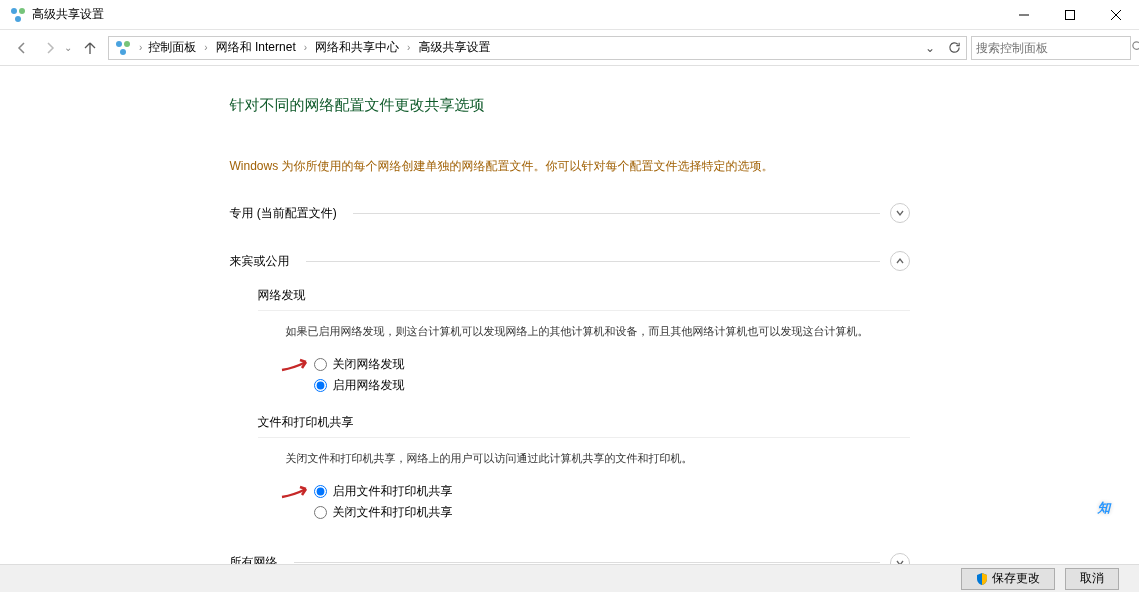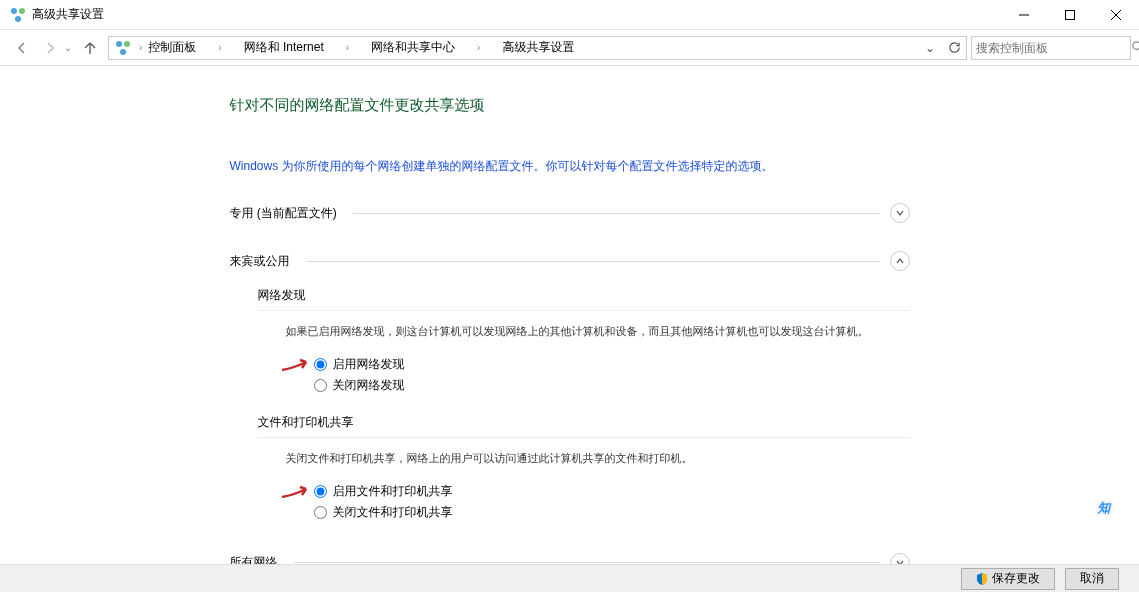--- a/index.html
+++ b/index.html
@@ -8,32 +8,32 @@
 .titlebar-icon { width: 16px; height: 16px; margin: 0 6px 0 10px; }
 .titlebar-text { flex: 1; font-size: 12px; }
 .win-controls { display: flex; }
 .win-btn { width: 46px; height: 30px; display: flex; align-items: center; justify-content: center; cursor: pointer; }
 .navbar { height: 36px; display: flex; align-items: center; border-bottom: 1px solid #e0e0e0; padding: 0 8px; }
 .nav-arrow { width: 28px; height: 28px; display: flex; align-items: center; justify-content: center; color: #888; cursor: default; }
 .nav-caret { width: 14px; color: #888; font-size: 10px; }
 .nav-up { width: 24px; height: 24px; display: flex; align-items: center; justify-content: center; color: #555; margin-right: 6px; }
 .addrbar { flex: 1; height: 24px; border: 1px solid #ccc; display: flex; align-items: center; margin-right: 4px; }
 .addrbar .addr-icon { width: 16px; height: 16px; margin: 0 6px; }
-.crumbs { display: flex; align-items: center; gap: 16px; font-size: 12px; }
+.crumbs { display: flex; align-items: center; gap: 2px; font-size: 12px; }
 .crumb { padding: 0 4px; cursor: pointer; }
 .crumb-sep { color: #888; font-size: 10px; padding: 0 2px; }
 .addr-right { margin-left: auto; display: flex; align-items: center; }
 .addr-btn { width: 24px; height: 22px; display: flex; align-items: center; justify-content: center; cursor: pointer; color: #555; }
 .searchbox { width: 160px; height: 24px; border: 1px solid #ccc; display: flex; align-items: center; padding: 0 4px; color: #888; }
 .searchbox input { border: none; outline: none; flex: 1; font-size: 12px; color: #737373; background: transparent; }
 .searchbox .mag { color: #888; }
 .content { height: 498px; overflow: auto; position: relative; }
 .inner { width: 680px; margin: 0 auto; padding: 30px 0 20px 0; }
 .heading { color: #0f5a2a; font-size: 15px; margin-bottom: 14px; }
-.desc { font-size: 12px; color: #1d4ed8; margin-bottom: 22px; margin-top: 43px; }
+.desc { font-size: 12px; color: #a16207; margin-bottom: 22px; margin-top: 43px; }
 .section-row { display: flex; align-items: center; padding: 6px 0; }
 .section-label { font-size: 12px; }
 .section-line { flex: 1; border-bottom: 1px solid #ddd; margin: 0 10px 0 16px; }
 .chev-btn { width: 20px; height: 20px; border: 1px solid #ccc; border-radius: 50%; display: flex; align-items: center; justify-content: center; cursor: pointer; color: #666; }
 .subgroup { margin-left: 28px; margin-top: 10px; margin-bottom: 26px; }
 .group-title { font-size: 12px; margin-bottom: 10px; }
 .group-line { border-bottom: 1px solid #eee; margin-bottom: 10px; }
 .group-desc { font-size: 11px; color: #333; margin: 0 0 14px 28px; line-height: 1.9; }
 .radios { margin-left: 56px; position: relative; }
 .radio-row { display: flex; align-items: center; gap: 6px; margin-bottom: 4px; font-size: 12px; }
@@ -156,26 +156,26 @@
         <span>网络发现</span>
         <div class="group-line" style="margin-top:6px"></div>
       </div>
       <div class="group-desc">如果已启用网络发现，则这台计算机可以发现网络上的其他计算机和设备，而且其他网络计算机也可以发现这台计算机。</div>
       <div class="radios">
         <svg class="arrow-ann" style="top:2px" viewBox="0 0 32 14">
             <path d="M2 12 Q14 10 26 4" fill="none" stroke="#c62828" stroke-width="2.5"></path>
             <path d="M26 4 L20 2 M26 4 L22 10" fill="none" stroke="#c62828" stroke-width="2.5"></path>
           </svg>
         <label class="radio-row">
+            <input type="radio" name="nd" style="">
+            <span>关闭网络发现</span>
+          </label>
+        <label class="radio-row">
             <input type="radio" name="nd" checked="" style="">
             <span>启用网络发现</span>
-          </label>
-        <label class="radio-row">
-            <input type="radio" name="nd" style="">
-            <span>关闭网络发现</span>
           </label>
       </div>
 
       <div class="group-title" style="margin-top:20px">
         <span>文件和打印机共享</span>
         <div class="group-line" style="margin-top:6px"></div>
       </div>
       <div class="group-desc">关闭文件和打印机共享，网络上的用户可以访问通过此计算机共享的文件和打印机。</div>
       <div class="radios">
         <svg class="arrow-ann" style="top:2px" viewBox="0 0 32 14">

